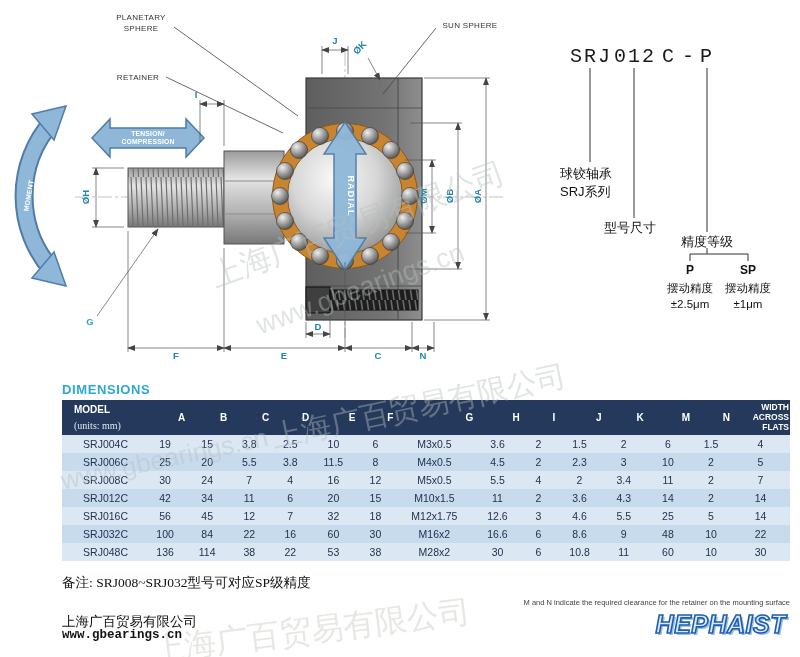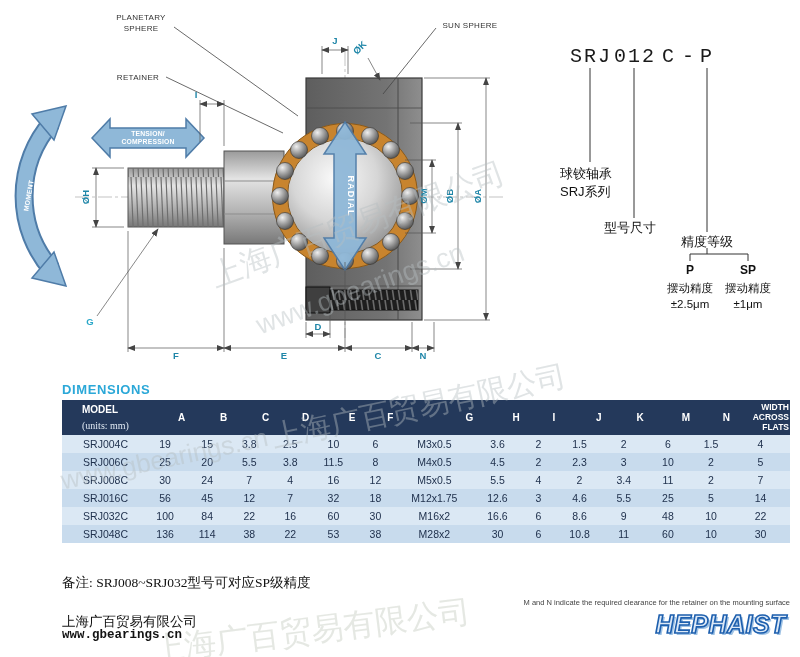--- a/index.html
+++ b/index.html
@@ -29,21 +29,21 @@
   .grade-letter { font:bold 12px "Liberation Sans", sans-serif; fill:#111; }
   .grade-desc { font:11.5px "Liberation Sans", sans-serif; fill:#111; }
 
   
   .dims-heading { position:absolute; left:62px; top:382px; z-index:3; color:#2BA8D8;
                   font-size:13px; font-weight:bold; letter-spacing:.6px; }
   .dim-table { position:absolute; left:62px; top:400px; z-index:3; width:728px; table-layout:fixed;
                border-collapse:collapse; font-size:10.5px; color:#21324e; }
   .dim-table th { background:#24395b; color:#fff; font-weight:bold; font-size:10px;
                   padding:3px 1px; text-align:right; vertical-align:middle; line-height:1.15; }
-  .dim-table th.model-th { text-align:left; padding-left:20px; }
+  .dim-table th.model-th { text-align:left; padding-left:12px; }
   .dim-table th.model-th .units { font-size:10px; font-weight:normal; color:#dfe8f2; margin-top:4px;font-family:Liberation Serif, serif; }
   .dim-table th.waf-th { font-size:8.5px; }
   .dim-table td { text-align:center; padding:3px 1px; }
   .dim-table td.model { text-align:center; padding-left:6px; }
   .dim-table tbody tr:nth-child(odd)  { background:#dbe8f4; }
   .dim-table tbody tr:nth-child(even) { background:#c8dbed; }
 
   
   .note-cn    { position:absolute; left:62px; top:574px; z-index:7; font-family:"Liberation Serif", serif;
                 font-size:13.5px; color:#111; }
@@ -353,20 +353,37 @@
           <td>M5x0.5</td>
           <td>5.5</td>
           <td>4</td>
           <td>2</td>
           <td>3.4</td>
           <td>11</td>
           <td>2</td>
           <td>7</td>
         </tr>
         <tr>
+          <td class="model">SRJ012C</td>
+          <td>42</td>
+          <td>34</td>
+          <td>11</td>
+          <td>6</td>
+          <td>20</td>
+          <td>15</td>
+          <td>M10x1.5</td>
+          <td>11</td>
+          <td>2</td>
+          <td>3.6</td>
+          <td>4.3</td>
+          <td>14</td>
+          <td>2</td>
+          <td>14</td>
+        </tr>
+        <tr>
           <td class="model">SRJ016C</td>
           <td>56</td>
           <td>45</td>
           <td>12</td>
           <td>7</td>
           <td>32</td>
           <td>18</td>
           <td>M12x1.75</td>
           <td>12.6</td>
           <td>3</td>

